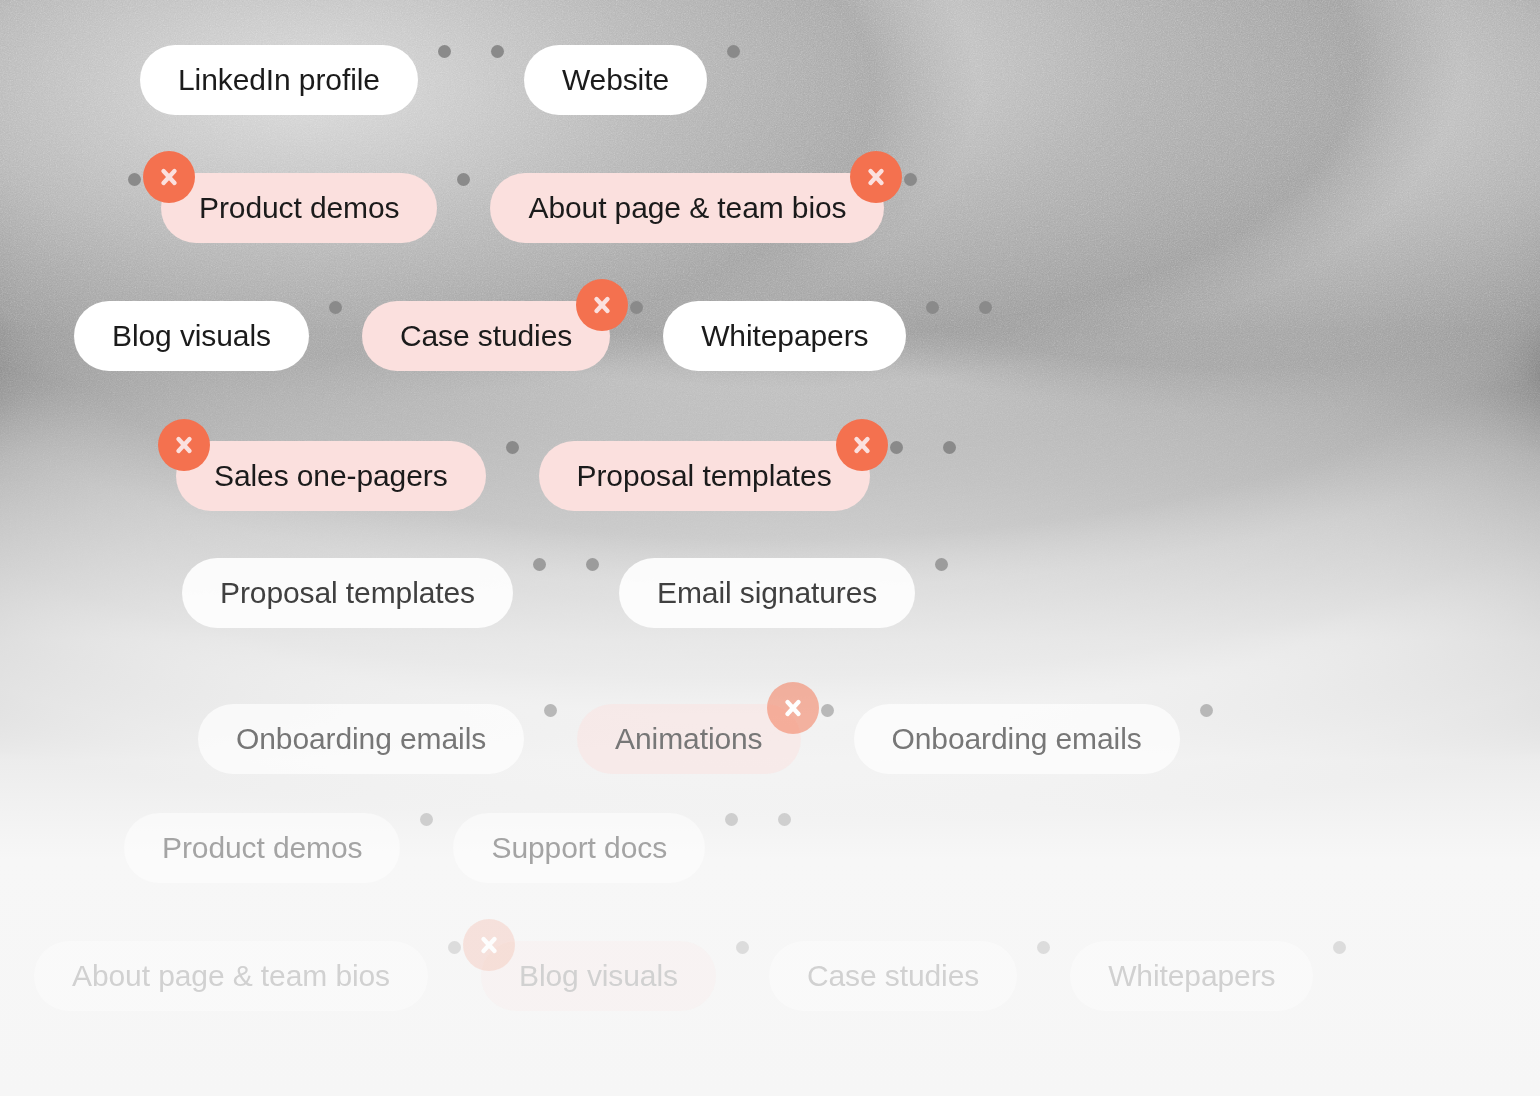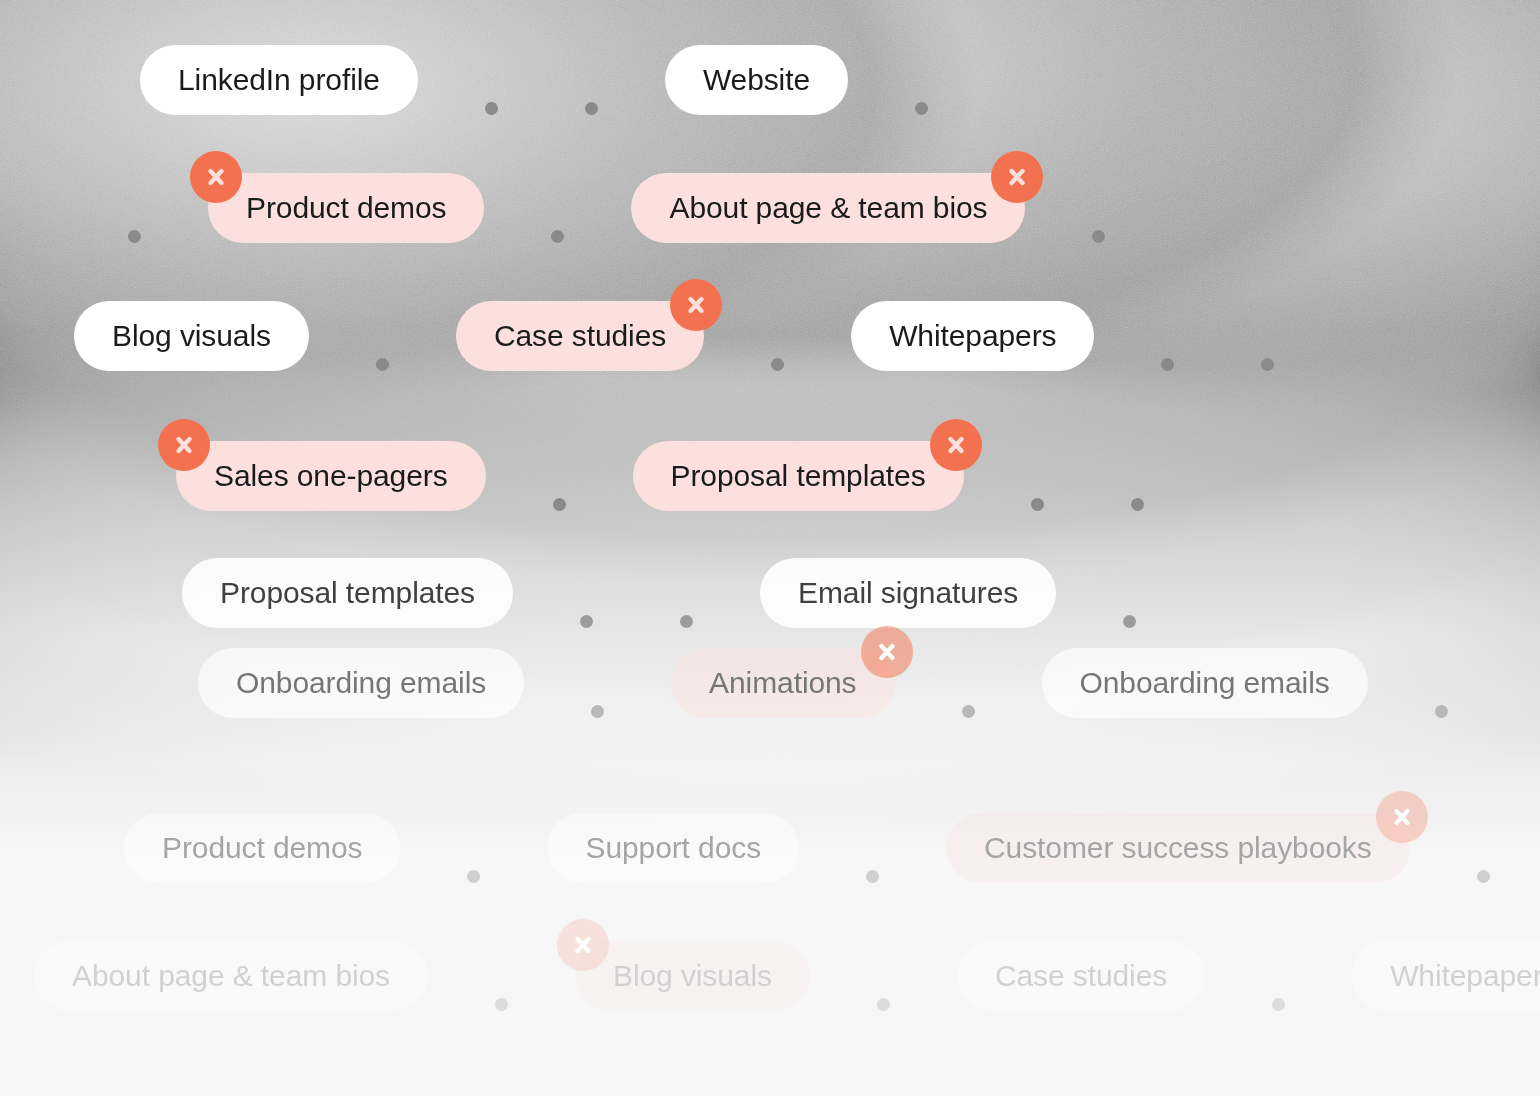--- a/index.html
+++ b/index.html
@@ -62,24 +62,23 @@
     z-index: 1;
     pointer-events: none;
     opacity: 0.5;
     mix-blend-mode: overlay;
   }
 
   
   .row {
     position: absolute;
     display: flex;
-    align-items: flex-end;
+    align-items: flex-start;
     z-index: 5;
     white-space: nowrap;
-    gap: 47px;
   }
 
   
   .chip-wrap {
     position: relative;
     display: inline-flex;
     flex: 0 0 auto;
   }
   .chip {
     display: inline-flex;
@@ -273,21 +272,21 @@
         <span class="chip-wrap">
           <span class="chip">Proposal templates</span>
         </span>
         <span class="dot"></span>
         <span class="dot"></span>
         <span class="chip-wrap">
           <span class="chip">Email signatures</span>
         </span>
         <span class="dot"></span>
       </div>
-      <div class="row r6" style="left: 198px; top: 648px;">
+      <div class="row r6" style="left: 198px; top: 704px;">
         <span class="chip-wrap">
           <span class="chip">Onboarding emails</span>
         </span>
         <span class="dot"></span>
         <span class="chip-wrap">
           <span class="chip pink">Animations</span>
           <span class="badge right">
             <svg width="26" height="26" viewBox="0 0 26 26">
               <line x1="7.5" y1="7" x2="18.5" y2="19"></line>
               <line x1="18.5" y1="7" x2="7.5" y2="19"></line>
@@ -302,29 +301,20 @@
       </div>
       <div class="row r7" style="left: 124px; top: 813px;">
         <span class="chip-wrap">
           <span class="chip">Product demos</span>
         </span>
         <span class="dot"></span>
         <span class="chip-wrap">
           <span class="chip">Support docs</span>
         </span>
         <span class="dot"></span>
-        <span class="chip-wrap">
-          <span class="chip pink">Customer success playbooks</span>
-          <span class="badge right">
-            <svg width="26" height="26" viewBox="0 0 26 26">
-              <line x1="7.5" y1="7" x2="18.5" y2="19"></line>
-              <line x1="18.5" y1="7" x2="7.5" y2="19"></line>
-            </svg>
-          </span>
-        </span>
         <span class="dot"></span>
       </div>
       <div class="row r8" style="left: 34px; top: 941px;">
         <span class="chip-wrap">
           <span class="chip">About page &amp; team bios</span>
         </span>
         <span class="dot"></span>
         <span class="chip-wrap">
           <span class="chip pink">Blog visuals</span>
           <span class="badge left">

